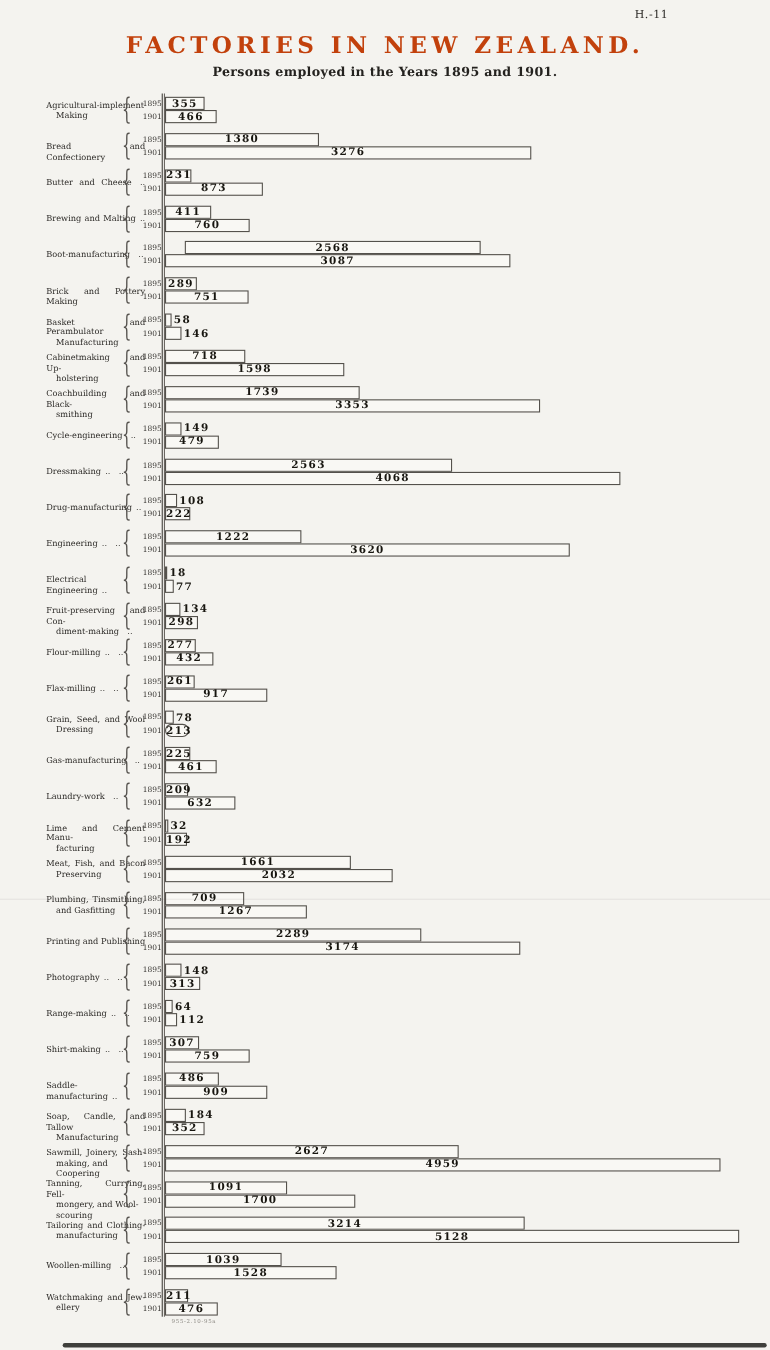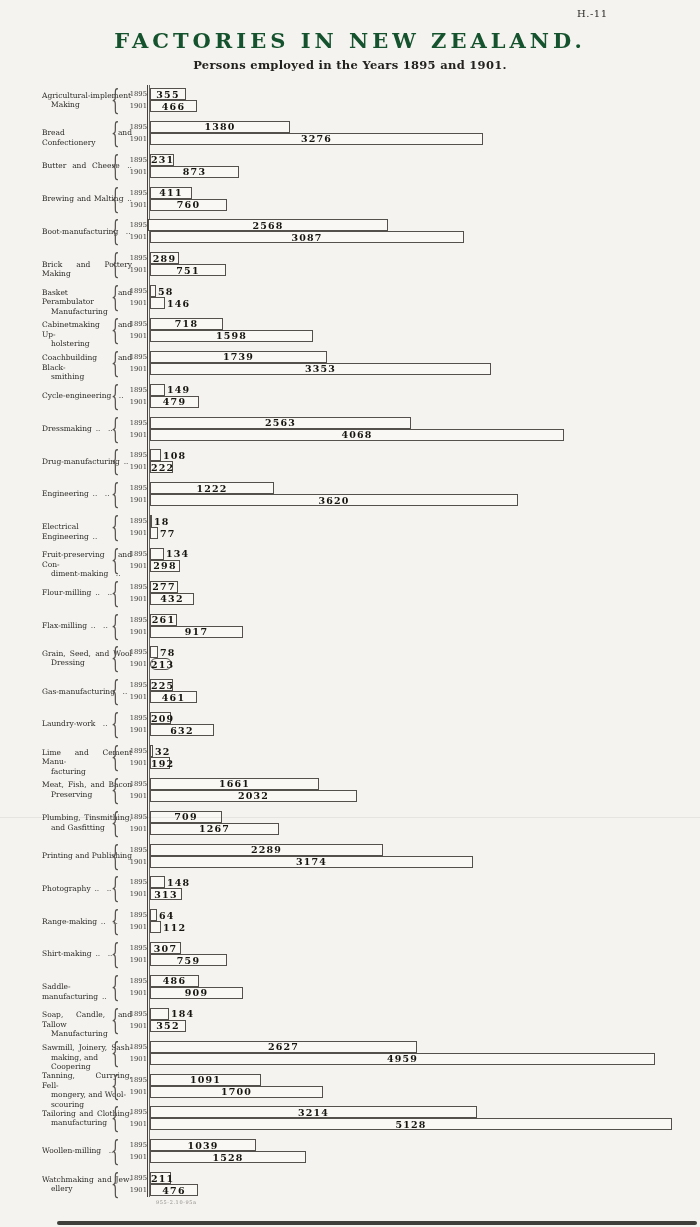--- a/index.html
+++ b/index.html
@@ -1,21 +1,21 @@
 <!DOCTYPE html>
 <html><head>
 <meta charset="utf-8">
 <style>
   html,body{margin:0;padding:0;}
   body{width:700px;height:1227px;background:#f4f3ef;position:relative;overflow:hidden;
        font-family:"DejaVu Serif", "Liberation Serif", serif;color:#2b2926;}
   .page{position:absolute;inset:0;}
   .page-code{position:absolute;left:577px;top:8px;font-size:10px;letter-spacing:.5px;color:#2b2926;}
   .title{position:absolute;left:0;top:28px;width:700px;margin:0;text-align:center;
-         font-size:21px;font-weight:600;letter-spacing:4px;color:#14532d;}
+         font-size:21px;font-weight:600;letter-spacing:4px;color:#c2410c;}
   .subtitle{position:absolute;left:0;top:58px;width:700px;margin:0;text-align:center;
             font-size:11.5px;font-weight:700;letter-spacing:.3px;color:#24221f;}
   .chart{position:absolute;left:0;top:0;width:700px;height:1227px;}
   .axis{position:absolute;left:147px;top:85px;width:1px;height:1112px;background:#45423e;}
   .axis2{position:absolute;left:149px;top:85px;width:1px;height:1112px;background:#6b6762;}
   .group{position:absolute;left:0;width:700px;height:24px;}
   .cat-label{position:absolute;left:42px;width:90px;font-size:7.5px;line-height:9.5px;color:#2e2c29;}
   .cat-label .ln{text-align:justify;text-align-last:justify;}
   .cat-label .ln.cont{text-align:left;text-align-last:left;margin-left:9px;}
   .brace{position:absolute;left:107px;top:-3px;width:16px;height:30px;font-size:27px;line-height:30px;
@@ -100,21 +100,21 @@
         <div class="bar" style="top: 12px; left: 150px; width: 77px;">
           <span class="val inside">760</span>
         </div>
       </div>
       <div class="group" style="top: 219.4px;">
         <div class="cat-label" style="top: 7.25px;">
           <div class="ln">Boot-manufacturing  ..</div>
         </div>
         <div class="brace">{</div>
         <div class="year" style="top: 0px;">1895</div>
-        <div class="bar" style="top: 0px; left: 148px; width: 240px;">
+        <div class="bar" style="top: 0px; left: 168px; width: 269px;">
           <span class="val inside">2568</span>
         </div>
         <div class="year" style="top: 12px;">1901</div>
         <div class="bar" style="top: 12px; left: 150px; width: 314px;">
           <span class="val inside">3087</span>
         </div>
       </div>
       <div class="group" style="top: 252.25px;">
         <div class="cat-label" style="top: 7.25px;">
           <div class="ln">Brick and Pottery Making</div>

